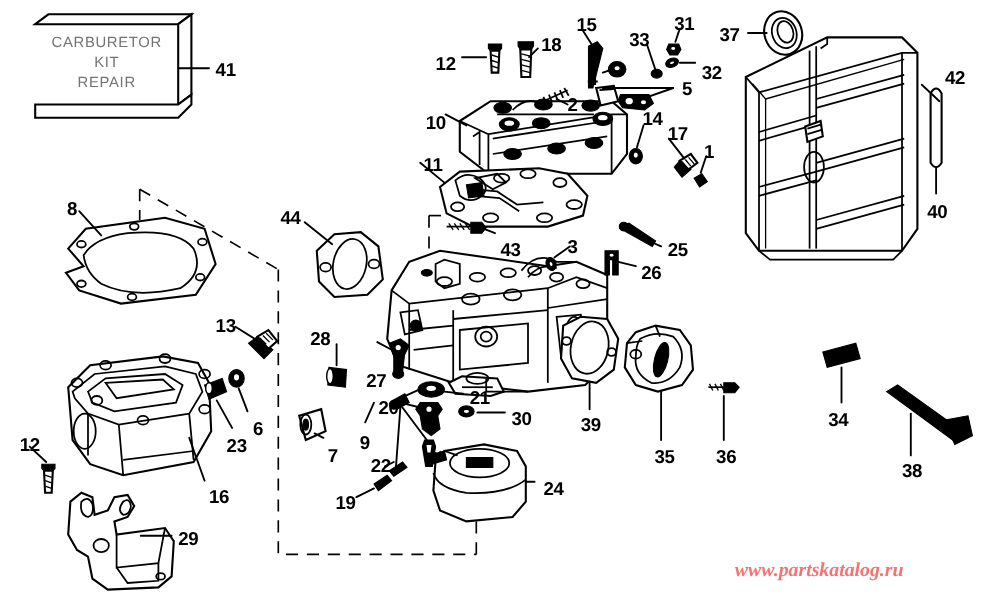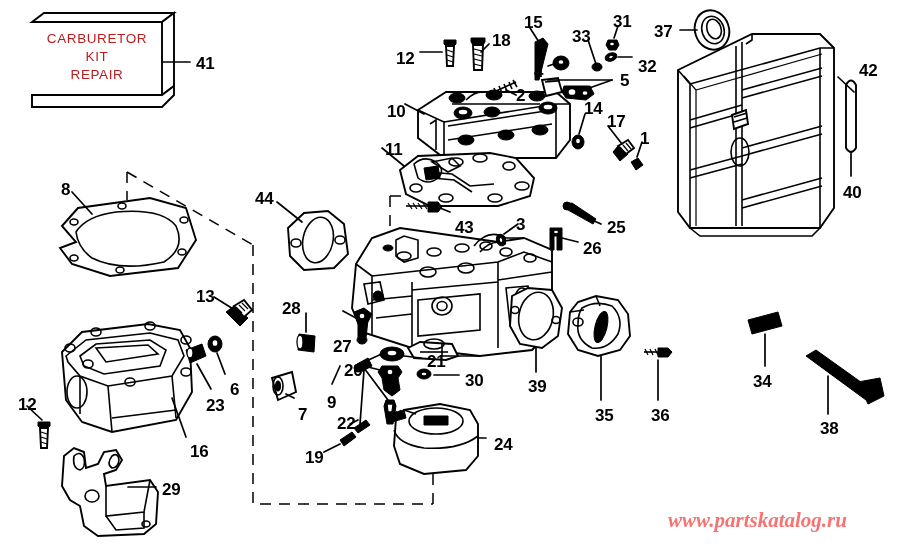--- a/index.html
+++ b/index.html
@@ -39,32 +39,32 @@
     position: absolute;
     left: 32px;
     top: 30px;
     width: 130px;
     text-align: center;
     font-family: "Liberation Sans", sans-serif;
     font-size: 13.5px;
     font-weight: normal;
     line-height: 18px;
     letter-spacing: 0.6px;
-    color: #b91c1c;
+    color: #737373;
     z-index: 5;
   }
   .kit-text div { display:block; }
   .watermark {
     position: absolute;
     left: 668px;
     top: 508px;
     font-family: "Liberation Serif", serif;
     font-weight: bold;
     font-style: italic;
-    font-size: 21px;
+    font-size: 18px;
     color: #f87272;
     letter-spacing: 0px;
     z-index: 10;
   }
 </style>
 </head>
 <body>
 
 <div id="page">
 

